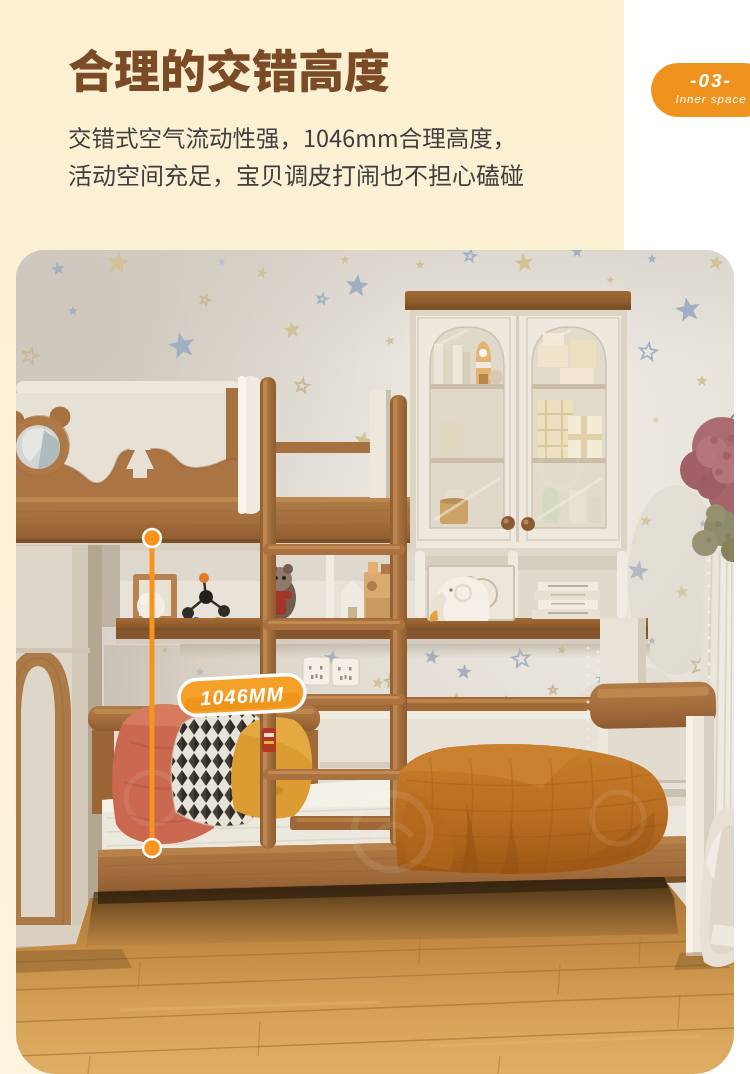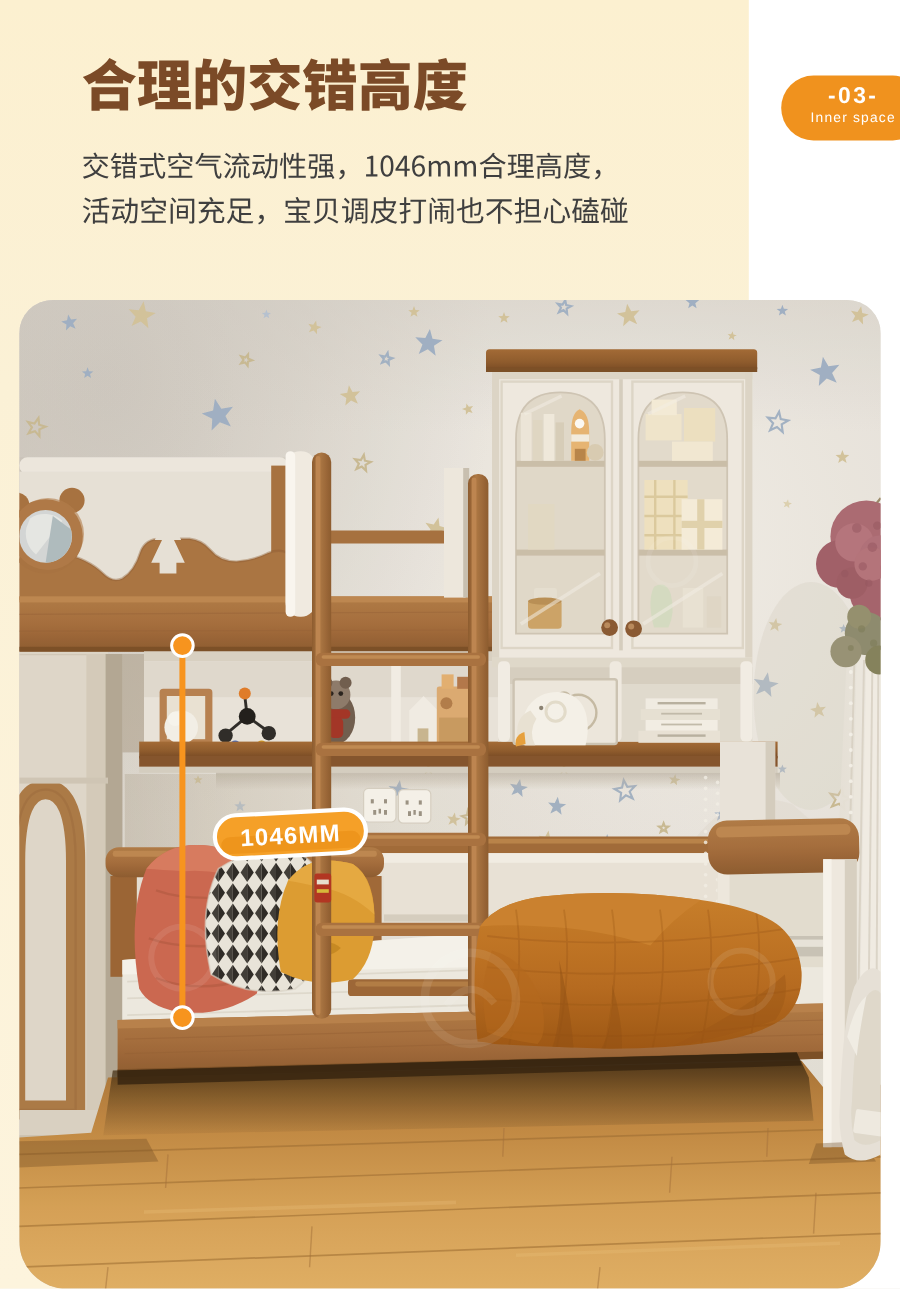--- a/index.html
+++ b/index.html
@@ -1,17 +1,17 @@
 <!DOCTYPE html>
 <html><head>
 <meta charset="utf-8">
 <style>
 html,body{margin:0;padding:0;}
 body{width:750px;height:1074px;overflow:hidden;font-family:"Liberation Sans",sans-serif;}
-.page{position:relative;width:624px;height:1074px;background:linear-gradient(180deg,#fcf0d0 0%,#fbf1d6 30%,#fdf4dd 100%);}
+.page{position:relative;width:624px;height:1074px;background:linear-gradient(180deg,#fcf0d0 0%,#fbf1d6 30%,#fdf4dd 100%);font-style:italic;}
 .badge{position:absolute;left:651px;top:63px;width:120px;height:54px;border-radius:27px;background:#f0921e;color:#fff;text-align:center;}
 .badge .n{font-size:19px;font-weight:bold;letter-spacing:2px;margin-top:7px;}
 .badge .s{font-size:11.5px;letter-spacing:1px;margin-top:1px;}
 .photo{position:absolute;left:16px;top:250px;width:718px;height:824px;border-radius:28px 28px 40px 40px;overflow:hidden;}
 </style>
 </head>
 <body>
 <div class="page">
 
 <svg width="460" height="110" style="position:absolute;left:0;top:0">

